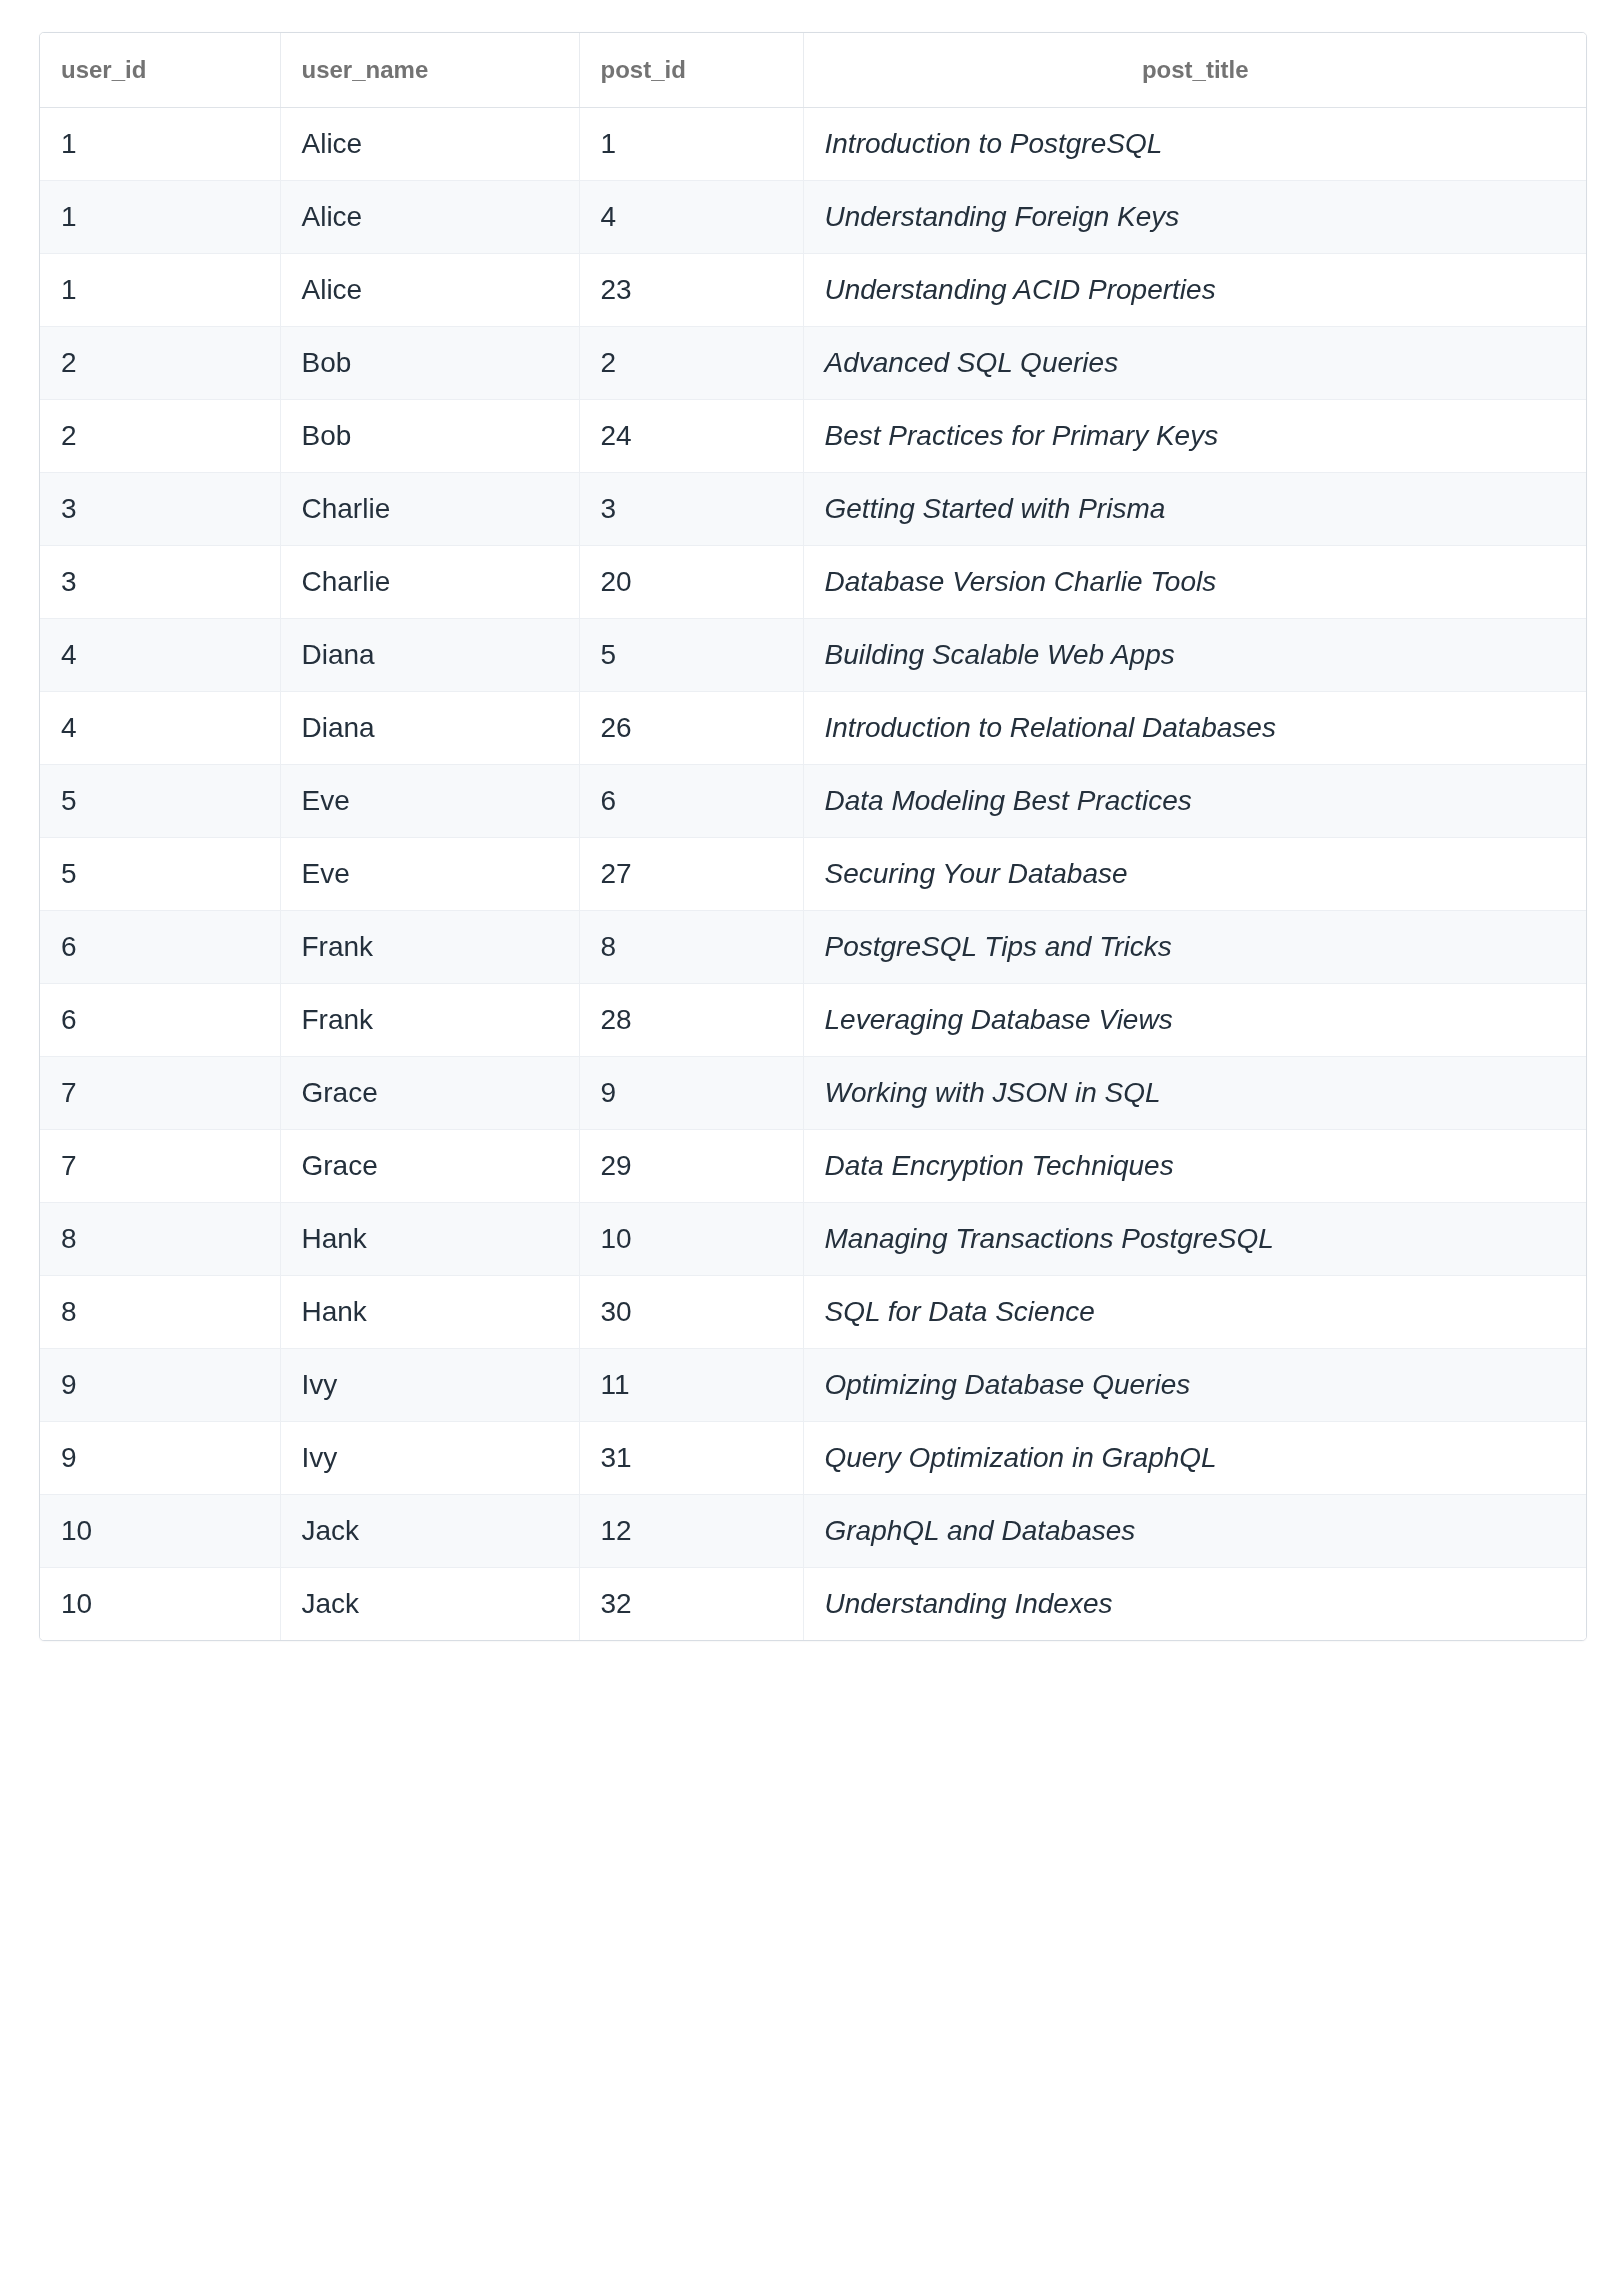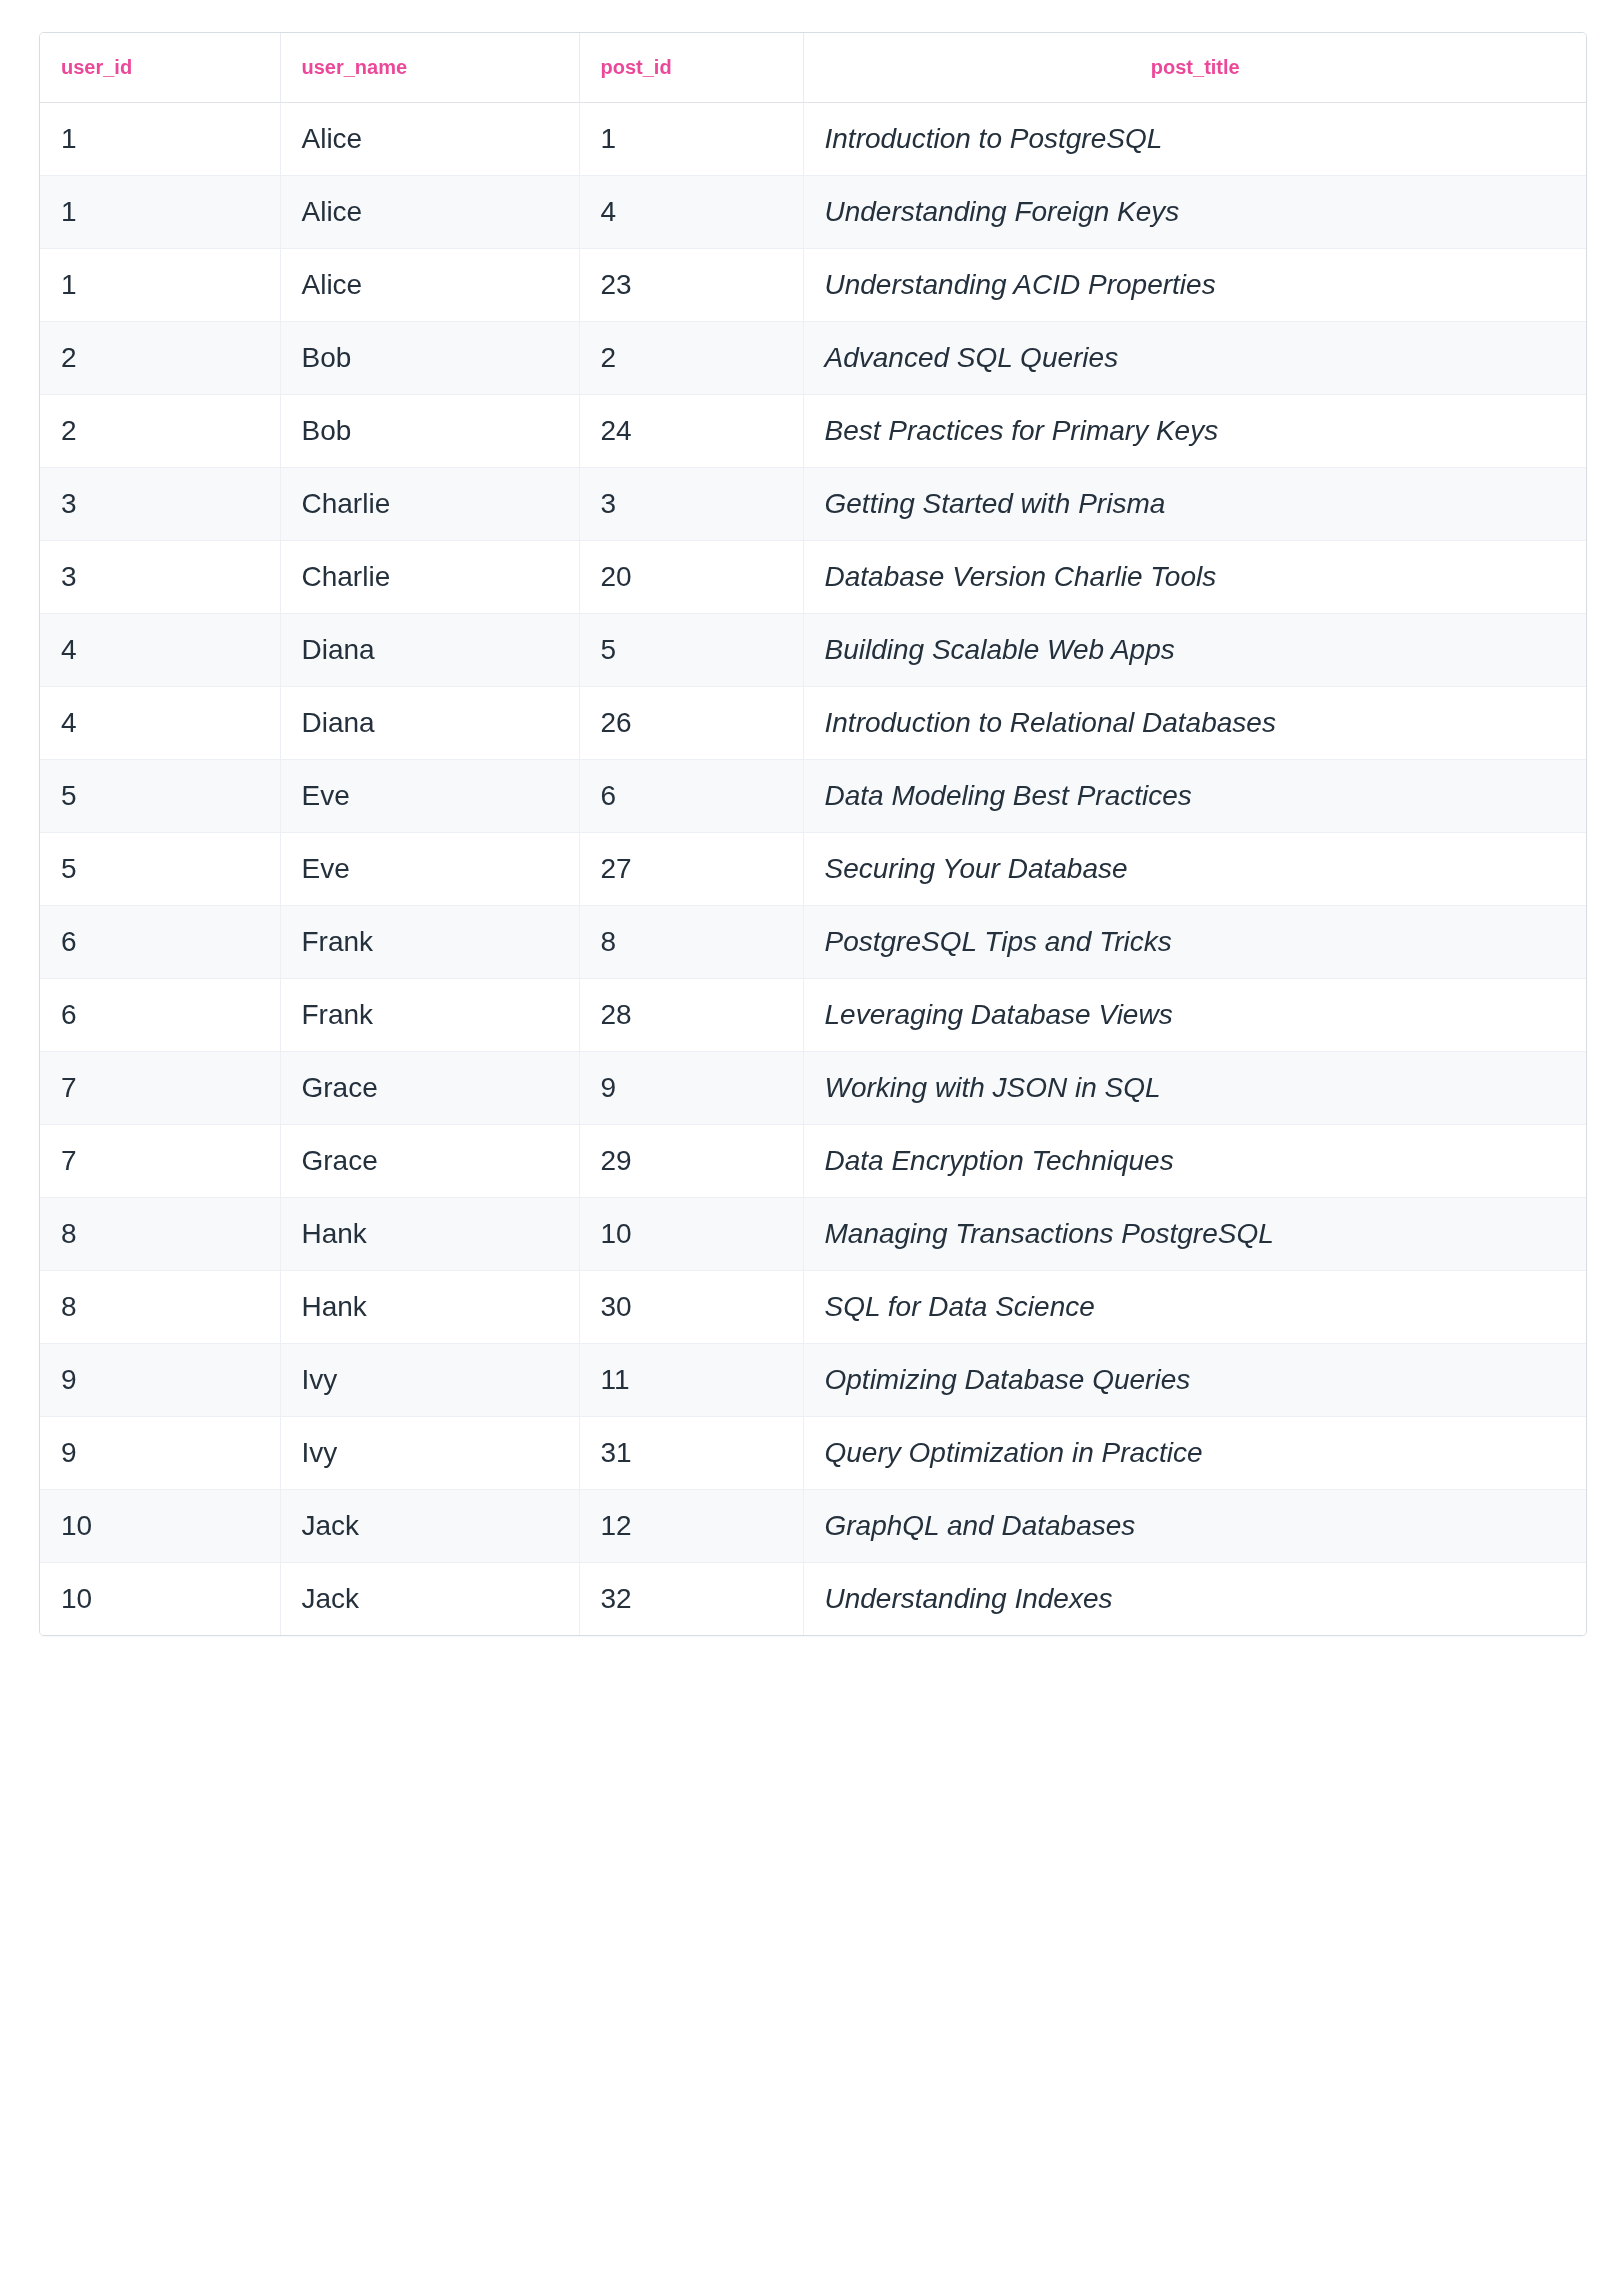--- a/index.html
+++ b/index.html
@@ -30,23 +30,23 @@
     border-collapse: collapse;
     width: 100%;
     table-layout: fixed;
   }
   table.result-table col.c0 { width: 240px; }
   table.result-table col.c1 { width: 299px; }
   table.result-table col.c2 { width: 224px; }
   table.result-table col.c3 { width: 784px; }
 
   table.result-table th {
-    font-size: 20px;
+    font-size: 24px;
     font-weight: bold;
-    color: #ec4899;
+    color: #737373;
     padding: 23px 21px;
     border-bottom: 1.6px solid #dfe3e8;
     border-right: 1.6px solid #e8ebef;
     text-align: left;
     background: #ffffff;
     white-space: nowrap;
   }
   table.result-table th.center { text-align: center; }
   table.result-table th:last-child { border-right: none; }
 
@@ -193,21 +193,21 @@
           <tr>
             <td>9</td>
             <td>Ivy</td>
             <td>11</td>
             <td>Optimizing Database Queries</td>
           </tr>
           <tr>
             <td>9</td>
             <td>Ivy</td>
             <td>31</td>
-            <td>Query Optimization in Practice</td>
+            <td>Query Optimization in GraphQL</td>
           </tr>
           <tr>
             <td>10</td>
             <td>Jack</td>
             <td>12</td>
             <td>GraphQL and Databases</td>
           </tr>
           <tr>
             <td>10</td>
             <td>Jack</td>

